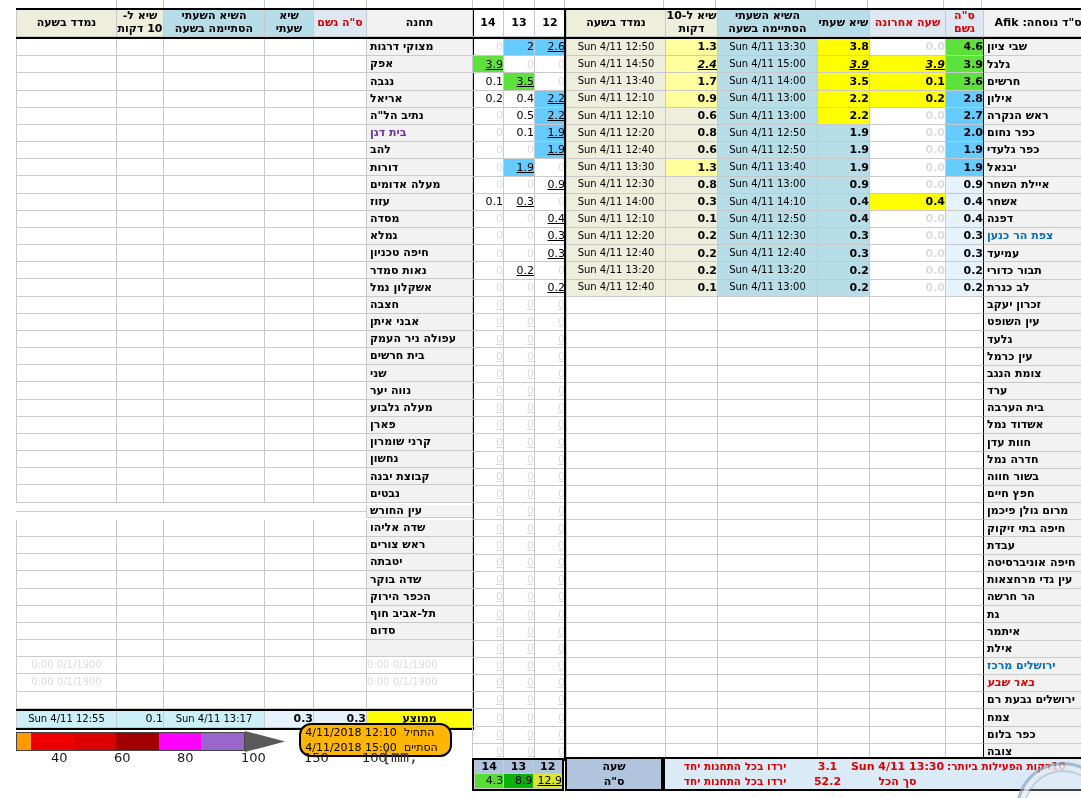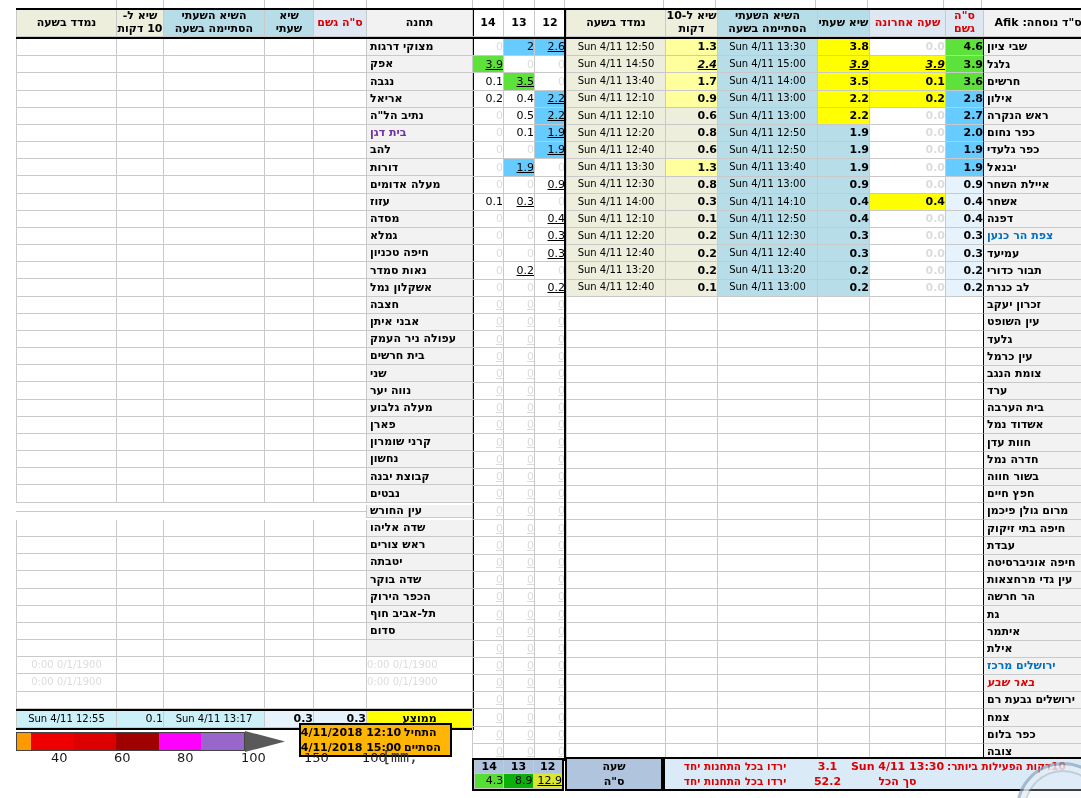--- a/index.html
+++ b/index.html
@@ -1043,21 +1043,21 @@
         <div class="c bold" style="width: 29.3px; background: rgb(176, 196, 222);">13</div>
         <div class="c bold" style="width: 29.3px; background: rgb(176, 196, 222);">12</div>
       </div>
     <div class="row" id="htb-values" style="height:15px;">
         <div class="c num" style="width: 29.3px; background: rgb(85, 221, 51);">4.3</div>
         <div class="c num" style="width: 29.3px; background: rgb(12, 176, 12);">8.9</div>
         <div class="c num u" style="width: 29.3px; background: rgb(220, 230, 46);">12.9</div>
       </div>
   </div>
 
-  <div class="abs orangebox" style="left:283px;top:723px;width:153px;height:34px;font-weight:bold;">
+  <div class="abs orangebox" style="left:283px;top:723px;width:153px;height:34px;font-weight:normal;border-radius:12px;">
     <div class="row" style="height:15px;direction:ltr;">
       <div class="c" style="border:none;width:100px;direction:ltr;">4/11/2018 12:10</div>
       <div class="c" style="border:none;width:49px;justify-content:flex-end;padding-left:3px;">התחיל</div>
     </div>
     <div class="row" style="height:15px;direction:ltr;">
       <div class="c" style="border:none;width:100px;direction:ltr;">4/11/2018 15:00</div>
       <div class="c" style="border:none;width:49px;justify-content:flex-end;padding-left:3px;">הסתיים</div>
     </div>
   </div>
 

